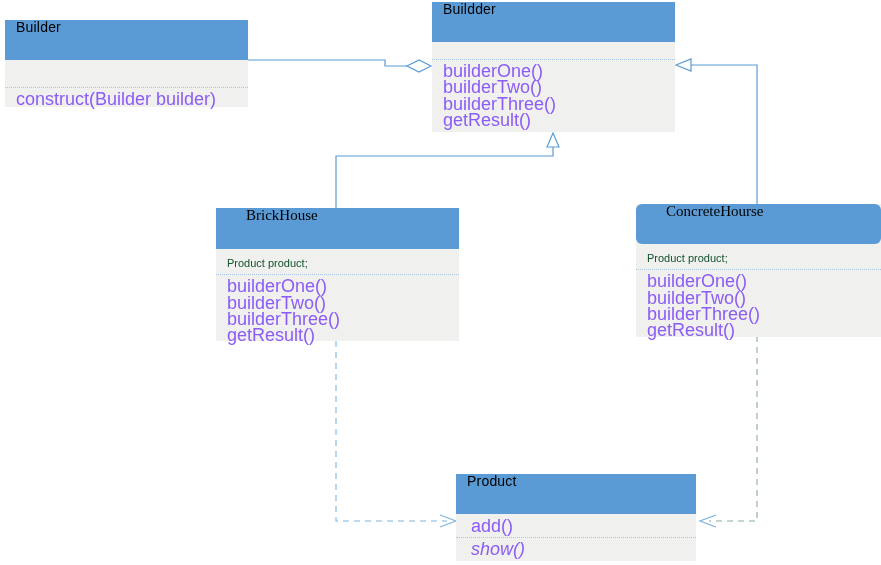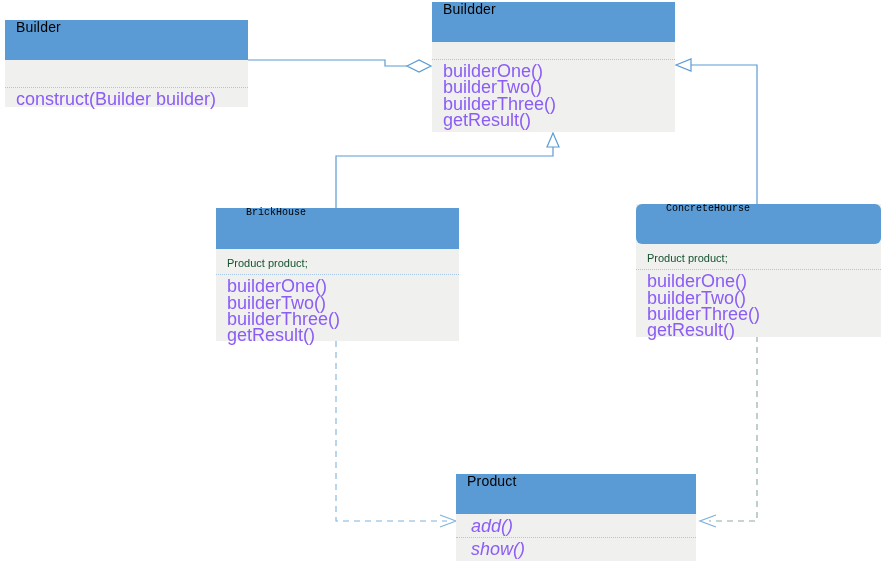--- a/index.html
+++ b/index.html
@@ -33,22 +33,22 @@
     color: #000000;
     font-size: 14px;
     line-height: 1;
     display: flex;
     align-items: flex-start;
     padding-left: 11px;
     box-sizing: border-box;
     letter-spacing: 0.2px;
   }
   .uml-header.mono {
-    font-family: Liberation Mono, monospace;
-    font-size: 10px;
+    font-family: Liberation Serif, serif;
+    font-size: 15px;
     letter-spacing: 0px;
     padding-left: 30px;
   }
   .uml-attrs {
     box-sizing: border-box;
     padding: 5px 0 4px 11px;
   }
   .uml-ops {
     box-sizing: border-box;
     padding: 3px 0 4px 11px;
@@ -157,21 +157,21 @@
       <div class="member">builderTwo()</div>
       <div class="member">builderThree()</div>
       <div class="member">getResult()</div>
     </div>
   </div>
 
   <div class="uml-class" style="left:456px; top:474px; width:240px; height:87px;">
     <div class="uml-header" style="height:40px;">
       <span>Product</span>
     </div>
-    <div class="uml-attrs" style="padding-top:4px; padding-bottom:3px; padding-left:15px;font-style:italic;">
+    <div class="uml-attrs" style="padding-top:4px; padding-bottom:3px; padding-left:15px;">
       <div class="member">add()</div>
     </div>
     <div class="uml-ops" style="padding-left:15px;font-style:italic;">
       <div class="member">show()</div>
     </div>
   </div>
 
 </div>
 
 </body></html>

